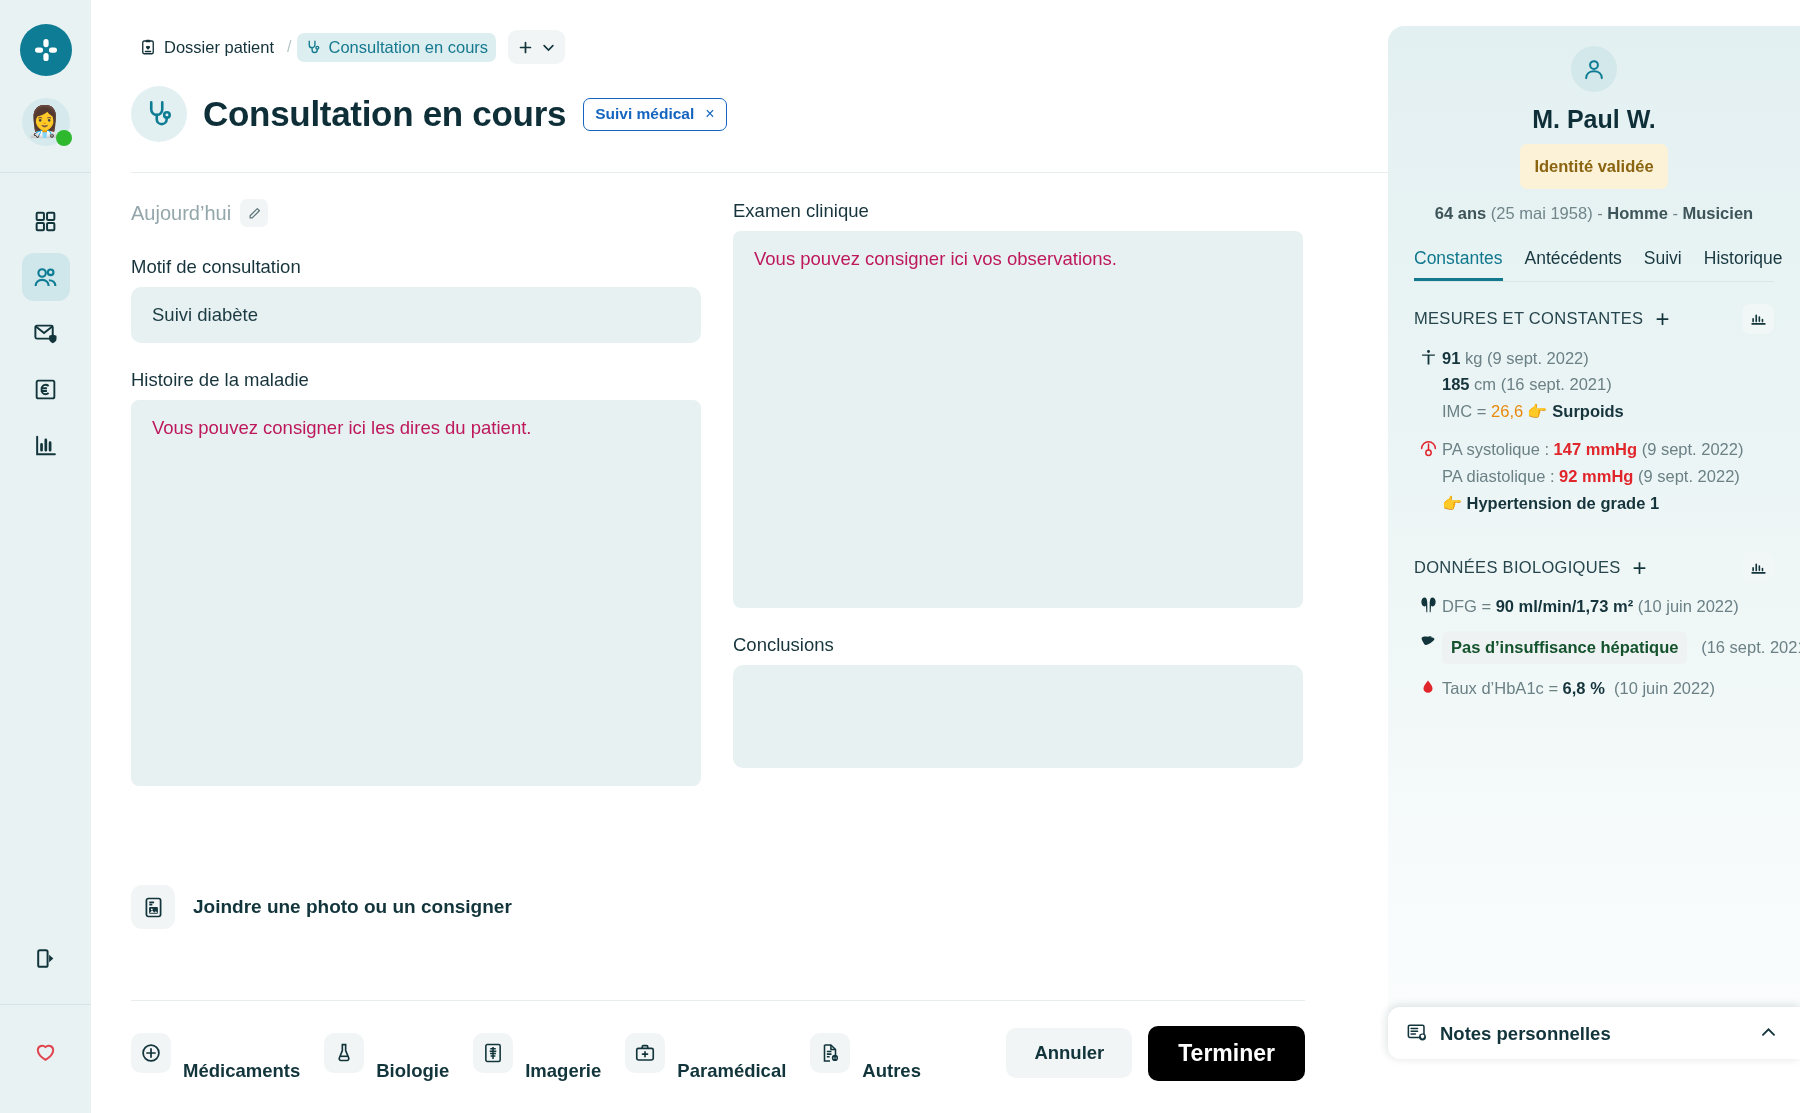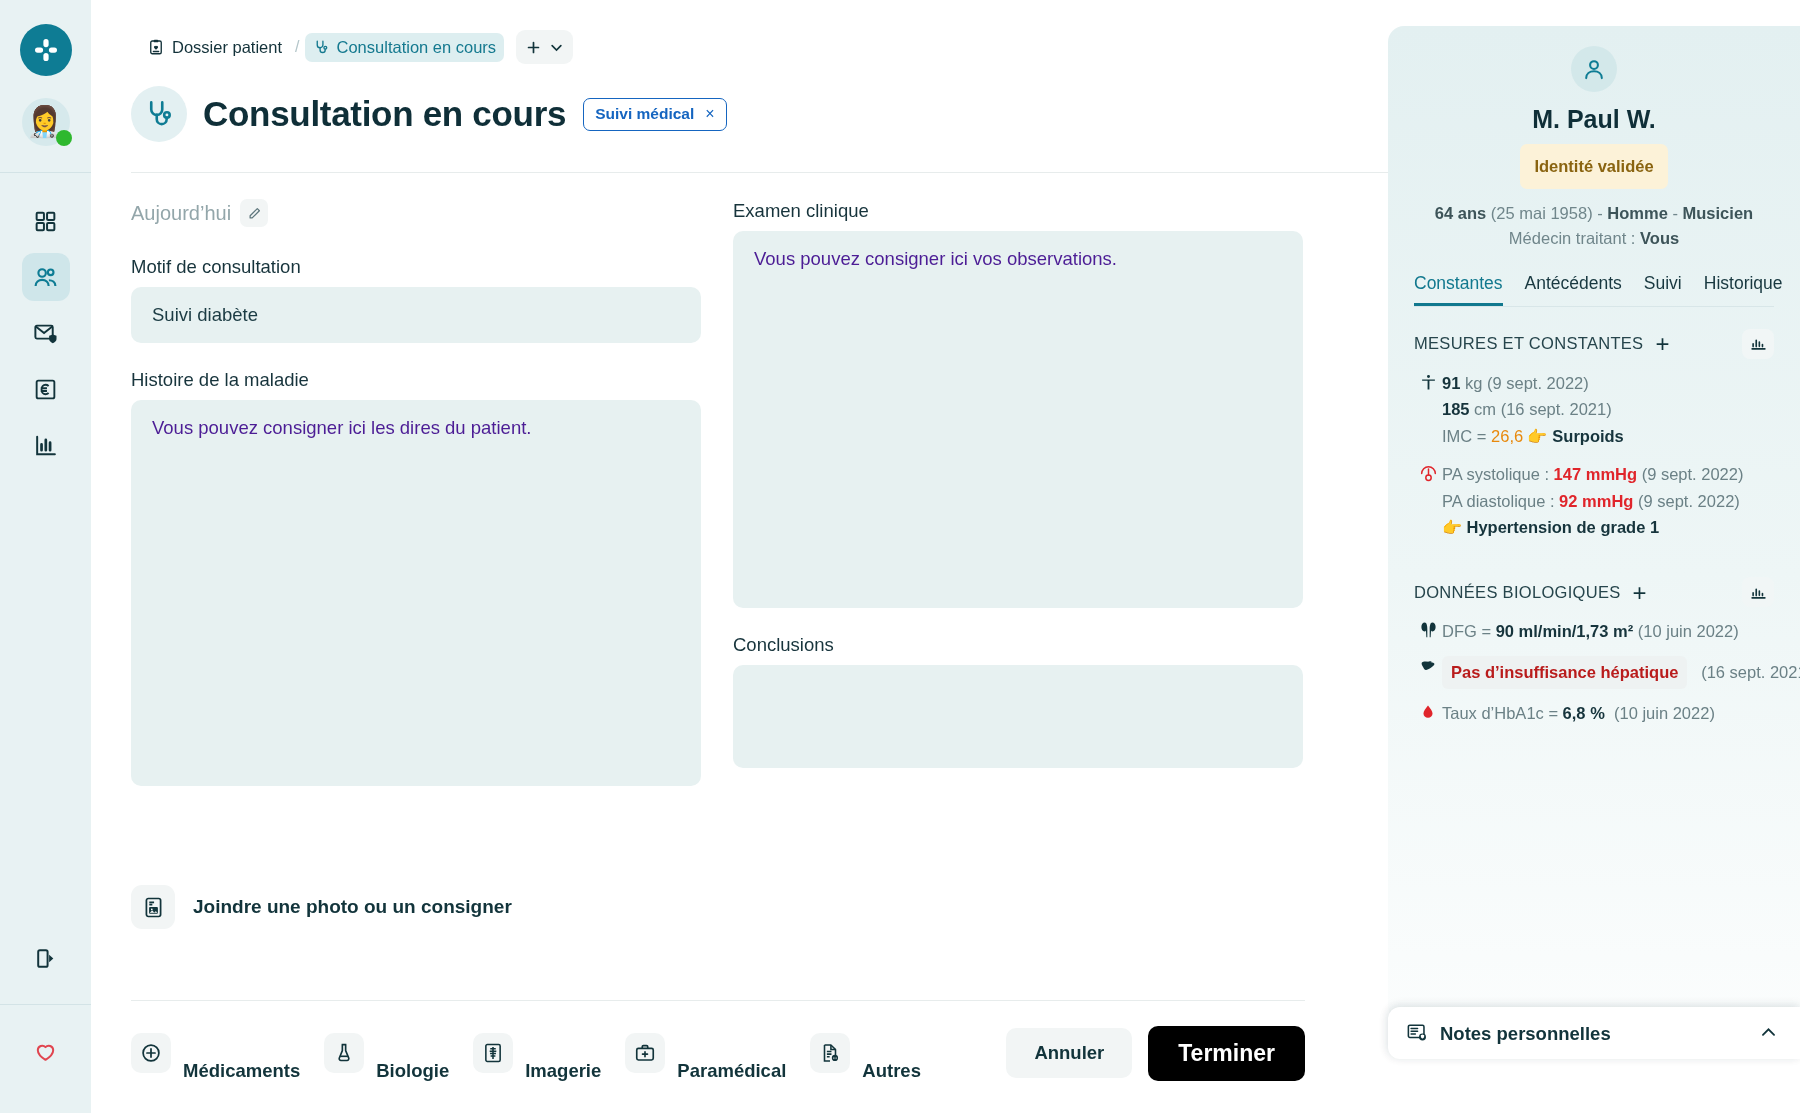--- a/index.html
+++ b/index.html
@@ -63,21 +63,21 @@
 
   
   .main {
     position: relative;
     flex: 1 1 auto; height: 1113px;
     background: #ffffff;
   }
 
   
   .breadcrumb {
-    position: absolute; left: 48px; top: 30px;
+    position: absolute; left: 40px; top: 30px;
     display: flex; align-items: center; gap: 0px;
     font-size: 16.5px; color: #1b3c44;
   }
   .bc-item {
     display: flex; align-items: center; gap: 7px;
     padding: 5px 8px; border-radius: 7px;
     white-space: nowrap;
   }
   .bc-item.plain { color: #13323a; }
   .bc-item.current { background: #ddeef0; color: #14798f; }
@@ -148,21 +148,21 @@
     display: flex; align-items: center; justify-content: center;
   }
   .field-label {
     font-size: 18.5px; color: #17343c; margin-bottom: 9px;
   }
   .field-box {
     background: #e7f1f1; border-radius: 10px;
     font-size: 18.5px; color: #1b3b43;
     padding: 17px 21px;
   }
-  .field-box.ph { color: #4c1d95; }
+  .field-box.ph { color: #be185d; border-radius: 8px; }
   .spacer-26 { height: 26px; }
 
   
   .attach-row {
     position: absolute; left: 40px; top: 885px;
     display: flex; align-items: center; gap: 18px;
   }
   .attach-ico {
     width: 44px; height: 44px; border-radius: 11px; background: #f2f5f5;
     display: flex; align-items: center; justify-content: center;
@@ -269,21 +269,21 @@
   .mline {
     font-size: 16.5px; color: #6b8186; line-height: 1.62;
     white-space: nowrap;
   }
   .mline b { color: #16343c; }
   .mline .orange { color: #e8890c; font-weight: normal; }
   .mline .red { color: #e0252b; font-weight: bold; }
   .mline .dk { color: #16343c; font-weight: bold; }
   .chip-ok {
     display: inline-block; background: #eef2f2; border-radius: 6px;
-    padding: 3px 9px; color: #b91c1c; font-weight: bold;
+    padding: 3px 9px; color: #14532d; font-weight: bold;
   }
   .emoji { font-size: 16px; }
 
   
   .notes-bar {
     position: absolute; right: 0px; bottom: 27px;
     width: 412px; height: 52px;
     background: #ffffff;
     border-top-left-radius: 12px; border-bottom-left-radius: 12px;
     box-shadow: 0 -2px 10px rgba(20,50,60,0.10), -2px 0 10px rgba(20,50,60,0.06);
@@ -566,24 +566,20 @@
       </div>
       <div class="p-meta">
         <div>
           <b>64 ans</b>
           <span>(25 mai 1958)</span>
           <span>-</span>
           <b>Homme</b>
           <span>-</span>
           <b>Musicien</b>
         </div>
-        <div>
-          <span>Médecin traitant :</span>
-          <b>Vous</b>
-        </div>
       </div>
 
       <div class="p-tabs">
         <div class="p-tab active">Constantes</div>
         <div class="p-tab">Antécédents</div>
         <div class="p-tab">Suivi</div>
         <div class="p-tab">Historique</div>
       </div>
 
       <div class="sec-head">

